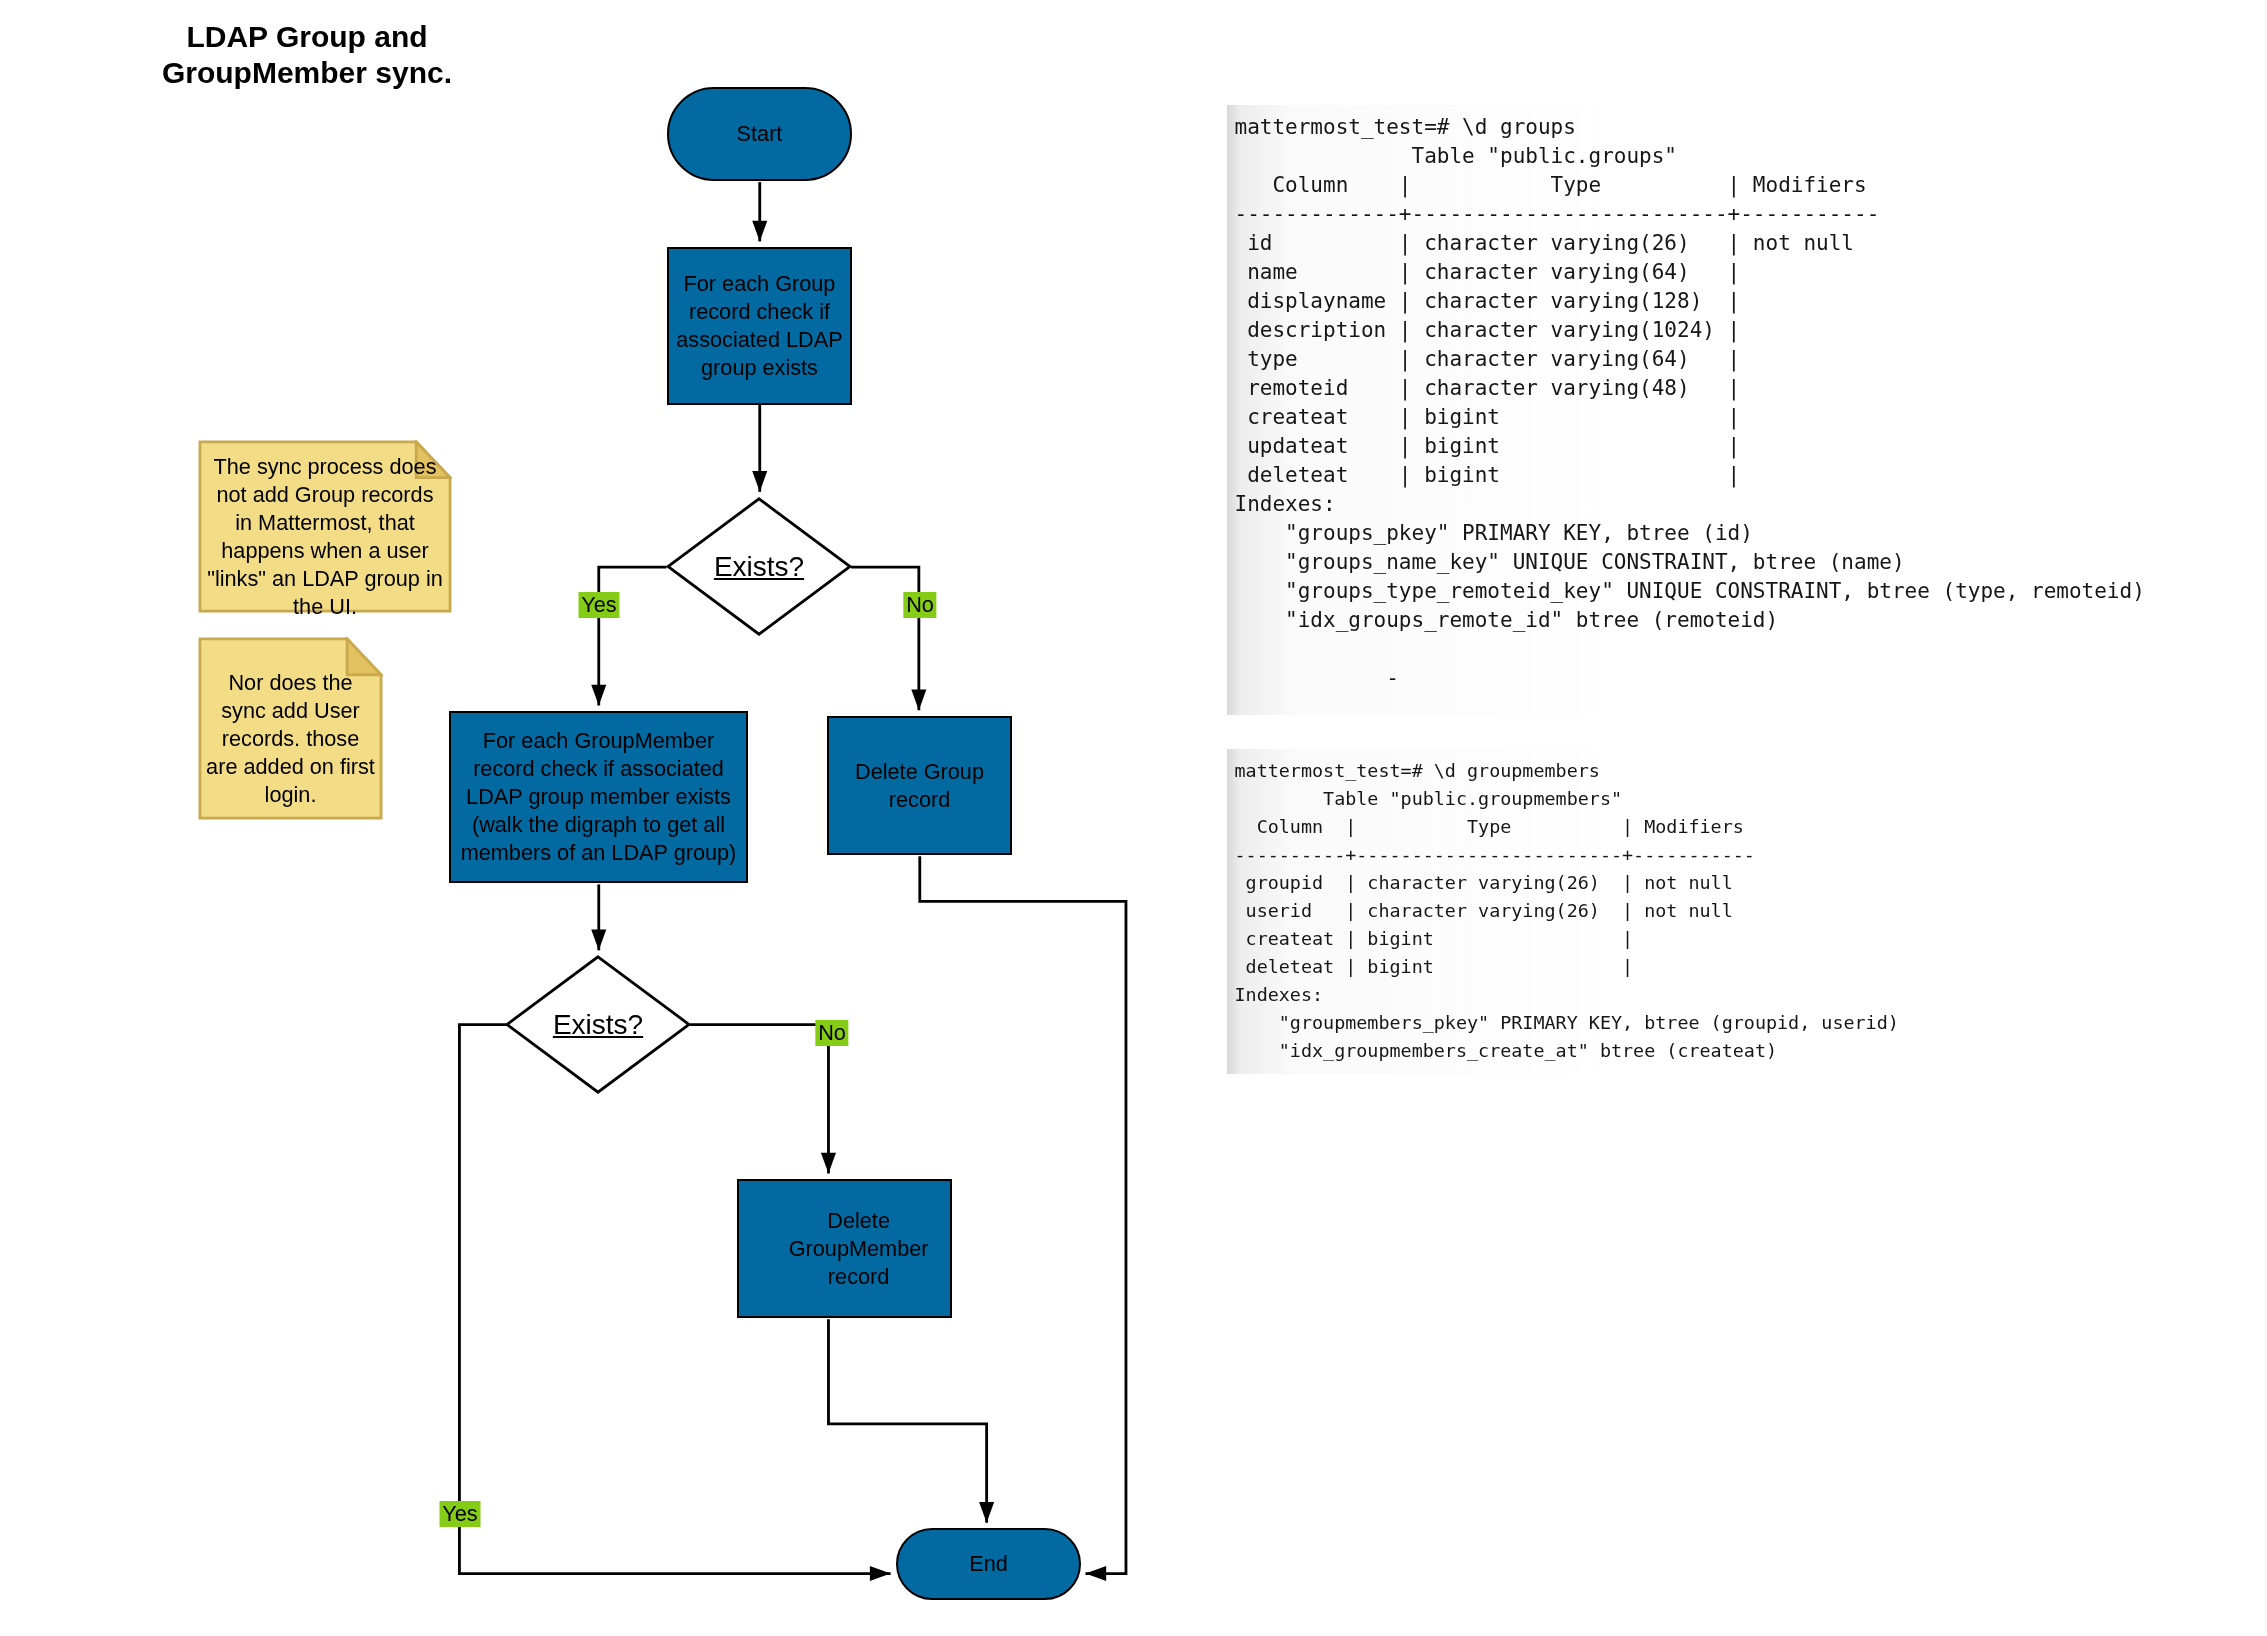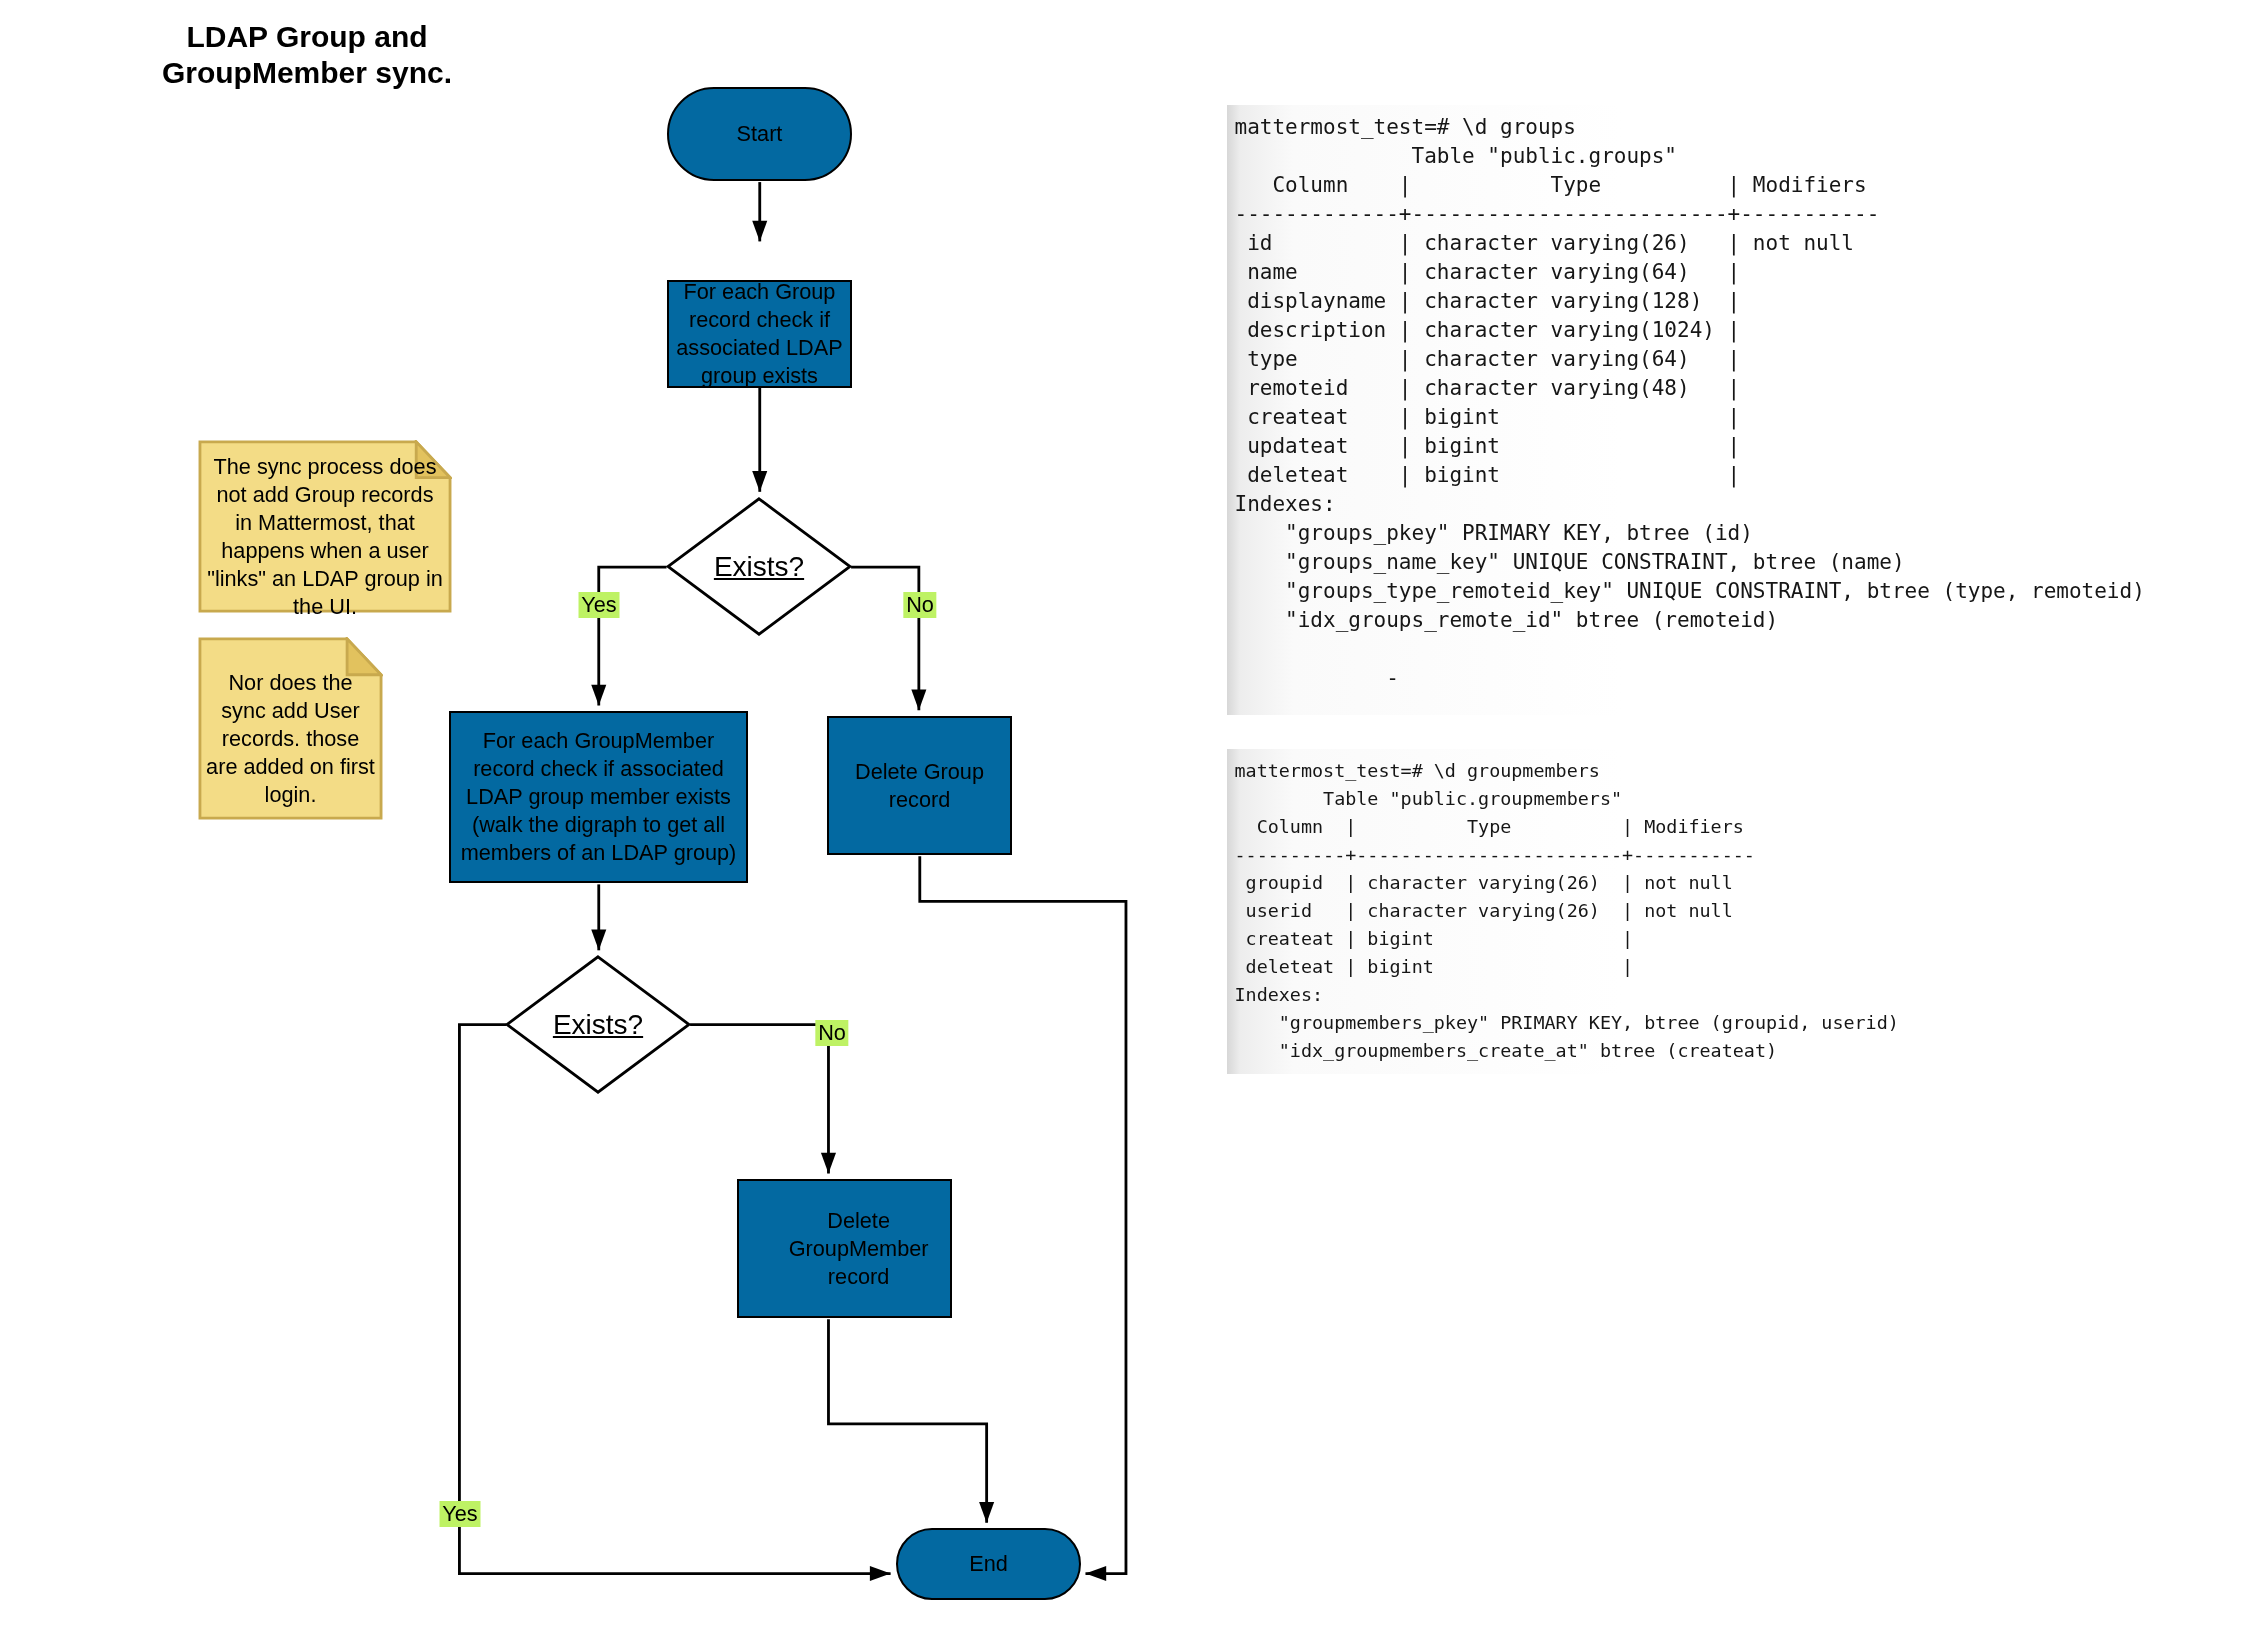--- a/index.html
+++ b/index.html
@@ -12,34 +12,34 @@
   .title{left:132px;top:19px;width:350px;text-align:center;
          font-size:30px;font-weight:bold;line-height:36px;white-space:pre-line;}
 
   
   .node{box-sizing:border-box;border:2.8px solid #000;background:#0369a1;
         display:flex;align-items:center;justify-content:center;text-align:center;
         font-size:21.7px;line-height:28px;padding:3.8px;}
   .stadium{border-radius:49px;}
 
   .start{left:667px;top:87px;width:185px;height:94px;}
-  .box1{left:667px;top:247px;width:185px;height:108px;margin-top:33px;}
+  .box1{left:667px;top:247px;width:185px;height:158px;}
   .box2{left:449px;top:711px;width:299px;height:172px;}
   .box3{left:827px;top:716px;width:185px;height:139px;justify-content:center;}
   .box4{left:737px;top:1179px;width:215px;height:139px;padding-left:32px;}
   .end{left:896px;top:1528px;width:185px;height:72px;}
 
   .diamond{display:block;border:none;background:transparent;padding:0;}
   .d1{left:666px;top:497px;width:186px;height:139px;}
   .d2{left:505px;top:955px;width:186px;height:139px;}
   .dlabel{position:absolute;left:0;top:0;width:100%;height:100%;
           display:flex;align-items:center;justify-content:center;
           font-size:28px;text-decoration:underline;}
 
-  .edge-label{background:#bef264;font-size:21.7px;padding:0 2.8px;transform:translate(-50%,-50%);}
+  .edge-label{background:#84cc16;font-size:21.7px;padding:0 2.8px;transform:translate(-50%,-50%);}
 
   
   .note{}
   .note-text{position:absolute;left:7.5px;right:7.5px;top:0;bottom:0;
              display:flex;align-items:center;justify-content:center;
              text-align:center;font-size:21.7px;line-height:28px;padding-top:21px;}
   .note1{left:198px;top:440px;width:254px;height:173px;}
   .note2{left:198px;top:637px;width:185px;height:183px;}
 
   

